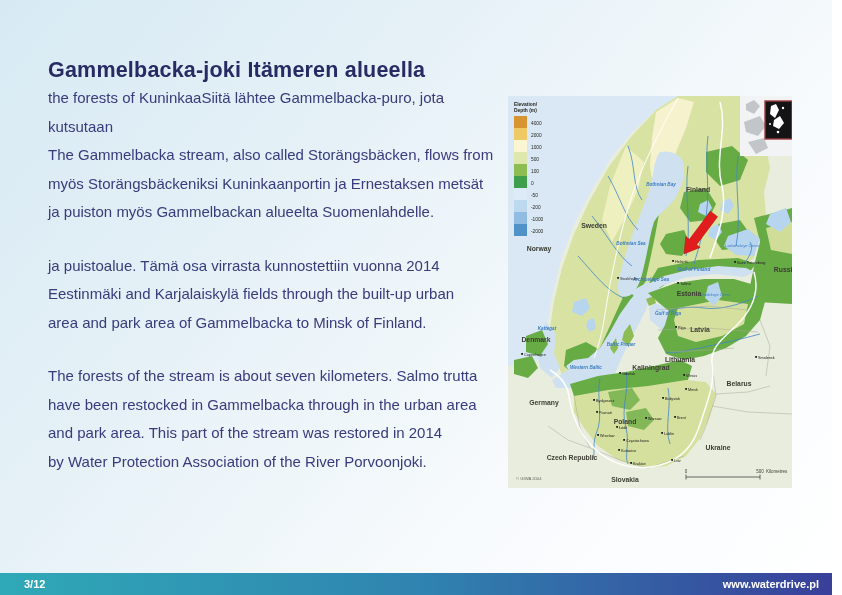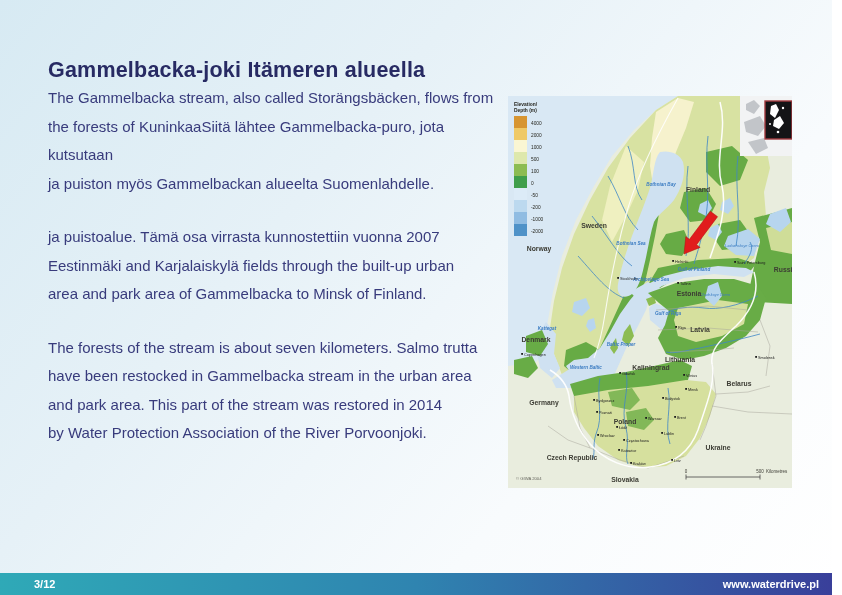--- a/index.html
+++ b/index.html
@@ -18,21 +18,21 @@
     position:absolute;left:48px;top:84px;width:452px;
     font-size:15px;line-height:28.5px;color:#383b7c;
   }
   .body-text .para{margin:0 0 25px 0;}
   .map-figure{position:absolute;left:508px;top:96px;width:284px;height:392px;}
   .map-figure svg{display:block;width:284px;height:392px;}
   .footer{
     position:absolute;left:0;bottom:0;width:100%;height:22px;
     background:linear-gradient(90deg,#2fa9b7 0%,#2f84b0 50%,#393f9a 100%);
     display:flex;justify-content:space-between;align-items:center;
-    box-sizing:border-box;padding:0 13px 0 34px;
+    box-sizing:border-box;padding:0 13px 0 24px;
     color:#ffffff;font-size:11px;font-weight:bold;
   }
   
   .country{font-size:6.8px;fill:#3c3c34;font-weight:bold;font-family:"Liberation Sans",sans-serif;}
   .sea{font-size:4.6px;fill:#3b7cc2;font-style:italic;font-weight:bold;font-family:"Liberation Sans",sans-serif;}
   .lake{font-size:3.8px;fill:#3b7cc2;font-style:italic;font-family:"Liberation Sans",sans-serif;}
   .city{font-size:3.8px;fill:#1d1d1d;font-family:"Liberation Sans",sans-serif;}
   .city-marker{fill:#1d1d1d;}
   .credit{font-size:4.2px;fill:#66665e;font-family:"Liberation Sans",sans-serif;}
   .scaletext{font-size:4.5px;fill:#3c3c34;font-family:"Liberation Sans",sans-serif;}
@@ -41,32 +41,33 @@
 </style>
 </head>
 <body>
 
 <div class="slide">
 
   <h1 class="title">Gammelbacka-joki Itämeren alueella</h1>
 
   <div class="body-text">
     <div class="para">
+        <div>the forests of KuninkaaSiitä lähtee Gammelbacka-puro, jota kutsutaan</div>
         <div>The Gammelbacka stream, also called Storängsbäcken, flows from</div>
-        <div>the forests of KuninkaaSiitä lähtee Gammelbacka-puro, jota kutsutaan</div>
+        <div>myös Storängsbäckeniksi Kuninkaanportin ja Ernestaksen metsät</div>
         <div>ja puiston myös Gammelbackan alueelta Suomenlahdelle.</div>
       </div>
     <div class="para">
-        <div>ja puistoalue. Tämä osa virrasta kunnostettiin vuonna 2007</div>
+        <div>ja puistoalue. Tämä osa virrasta kunnostettiin vuonna 2014</div>
         <div>Eestinmäki and Karjalaiskylä fields through the built-up urban</div>
         <div>area and park area of Gammelbacka to Minsk of Finland.</div>
       </div>
     <div class="para">
         <div>The forests of the stream is about seven kilometers. Salmo trutta</div>
-        <div>have been restocked in Gammelbacka stream in the urban area</div>
+        <div>have been restocked in Gammelbacka through in the urban area</div>
         <div>and park area. This part of the stream was restored in 2014</div>
         <div>by Water Protection Association of the River Porvoonjoki.</div>
       </div>
   </div>
 
   <div class="map-figure">
     <svg viewBox="0 0 284 392" xmlns="http://www.w3.org/2000/svg">
 
       <rect x="0" y="0" width="284" height="392" fill="#e9edde"></rect>
 

